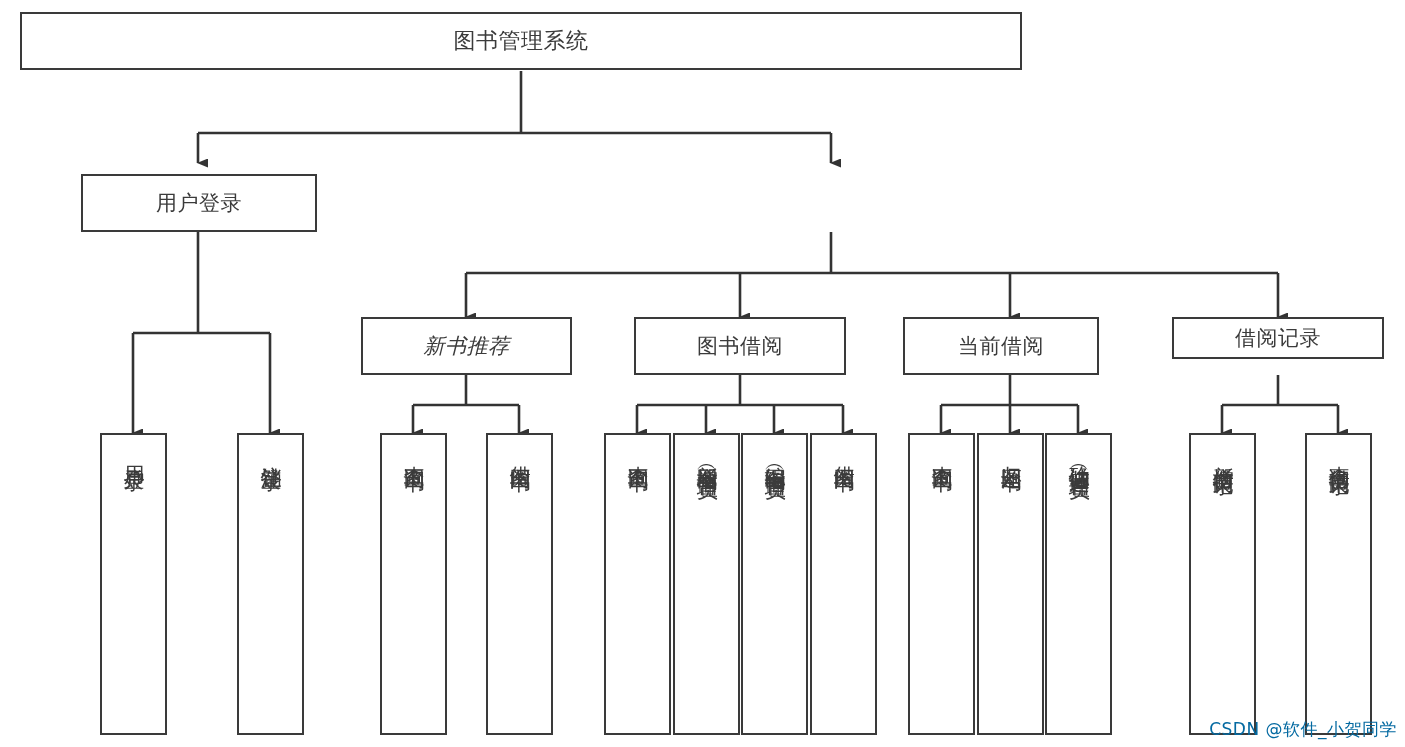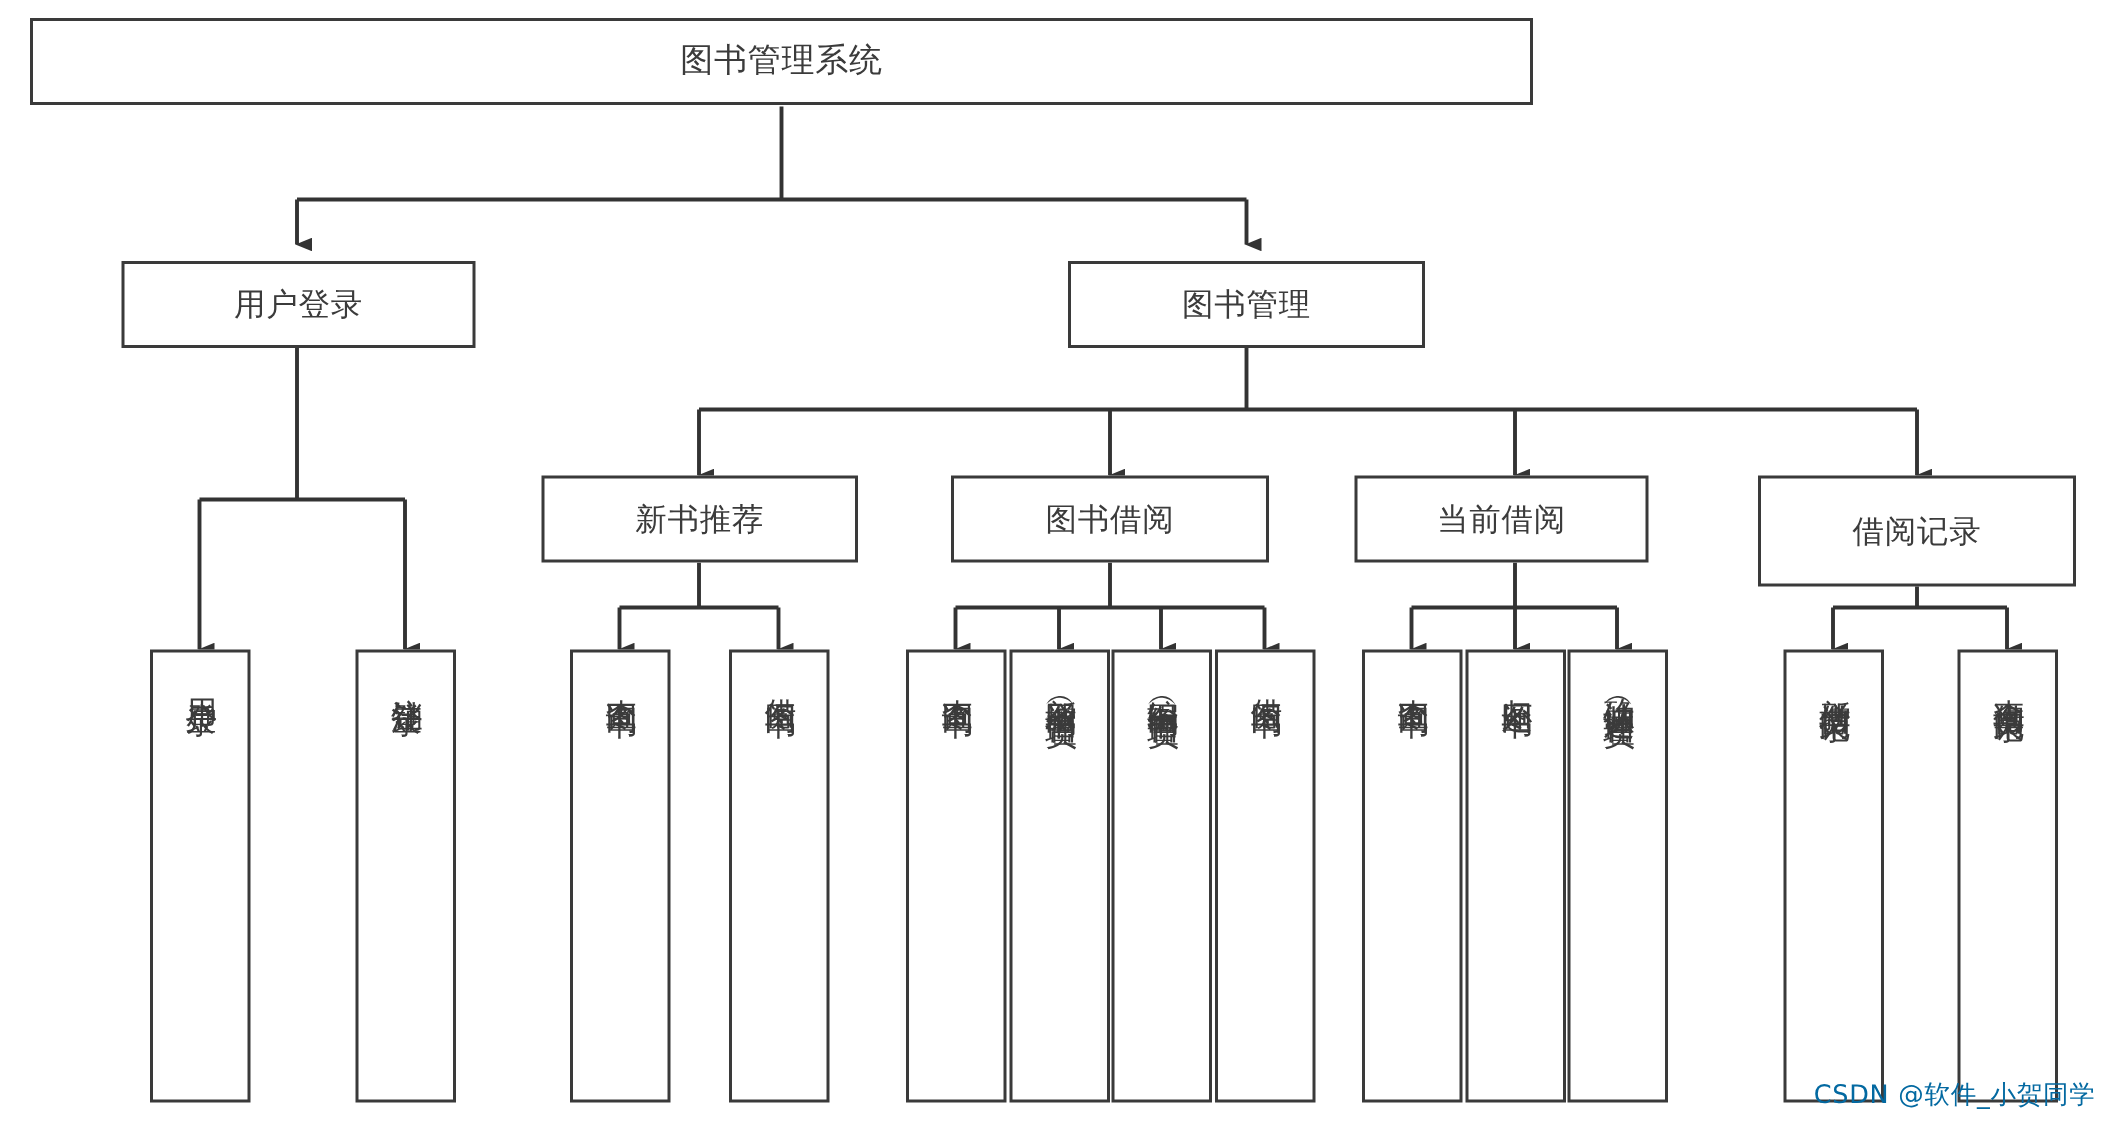--- a/index.html
+++ b/index.html
@@ -130,37 +130,34 @@
   </svg>
 
   <div class="node node-h node-root" style="left:20px; top:12px; width:1002px; height:58px;">
     <span class="node-label">图书管理系统</span>
   </div>
 
   <div class="node node-h" style="left:81px; top:174px; width:236px; height:58px;">
     <span class="node-label">用户登录</span>
   </div>
 
-  <div class="node node-h" style="left:712px; top:174px; width:238px; height:58px;">
-    <span class="node-label">图书管理</span>
-  </div>
-
-  <div class="node node-h" style="left:361px; top:317px; width:211px; height:58px;">
+
+  <div class="node node-h" style="left:361px; top:317px; width:211px; height:58px;font-style:italic;">
     <span class="node-label">新书推荐</span>
   </div>
 
   <div class="node node-h" style="left:634px; top:317px; width:212px; height:58px;">
     <span class="node-label">图书借阅</span>
   </div>
 
   <div class="node node-h" style="left:903px; top:317px; width:196px; height:58px;">
     <span class="node-label">当前借阅</span>
   </div>
 
-  <div class="node node-h" style="left:1172px; top:317px; width:212px; height:74px;">
+  <div class="node node-h" style="left:1172px; top:317px; width:212px; height:42px;">
     <span class="node-label">借阅记录</span>
   </div>
 
   <div class="node node-v" style="left:100px; top:433px; width:67px; height:302px;">
     <span class="node-label">用户登录</span>
   </div>
 
   <div class="node node-v" style="left:237px; top:433px; width:67px; height:302px;">
     <span class="node-label">注销登录</span>
   </div>

